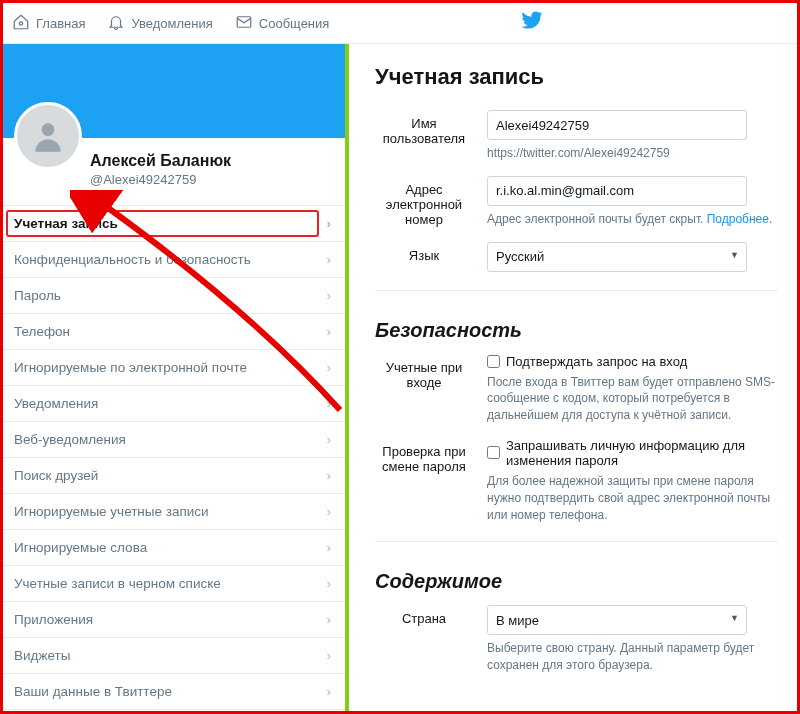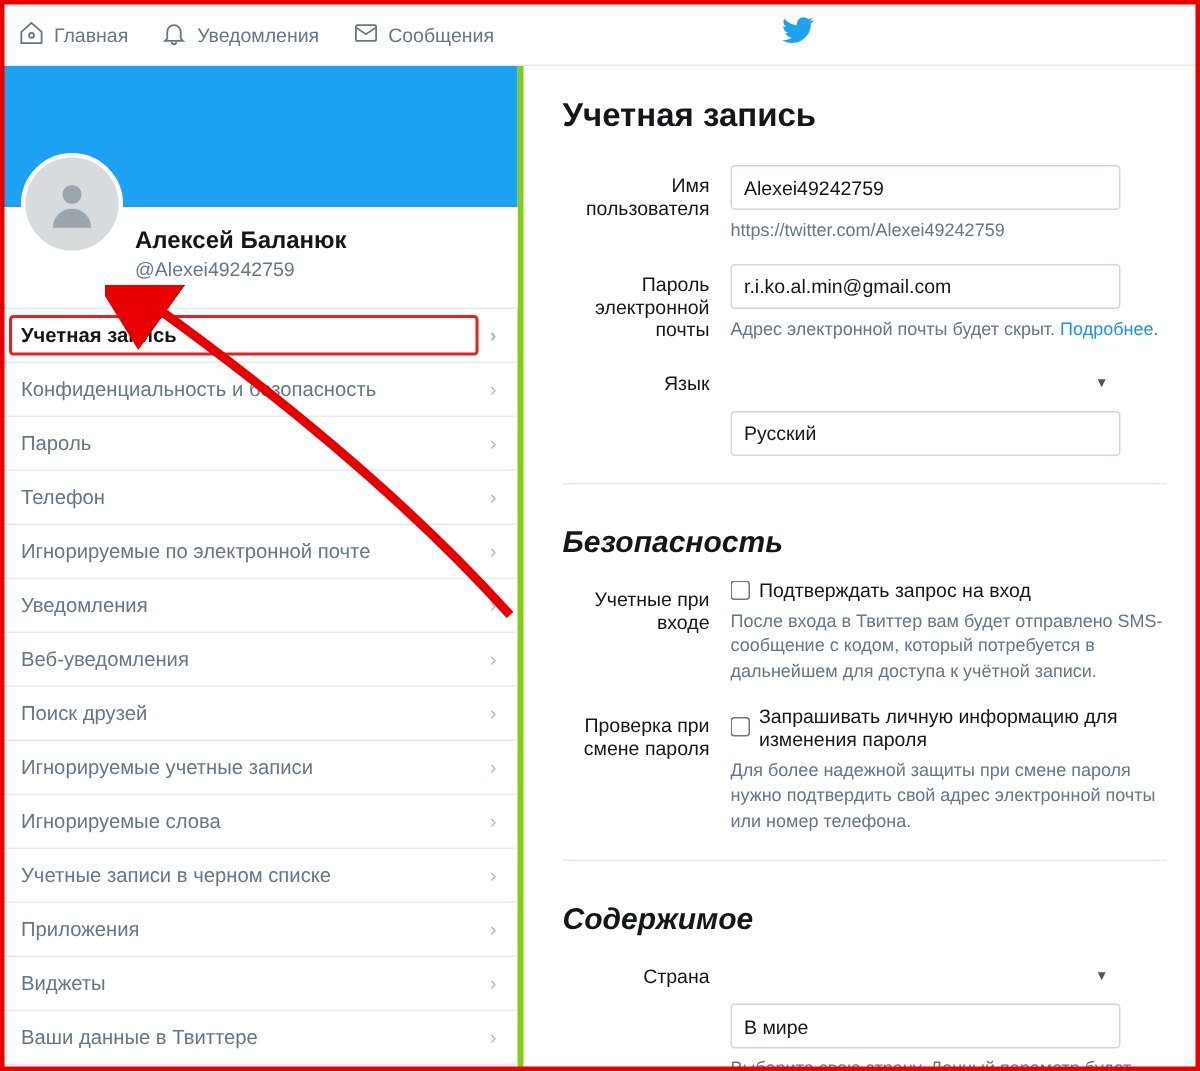--- a/index.html
+++ b/index.html
@@ -20,24 +20,24 @@
 .phandle { color: #657786; font-size: 13px; margin-top: 2px; }
 .menu { }
 .mitem { display: flex; align-items: center; justify-content: space-between; padding: 10px 14px; border-bottom: 1px solid #e6ecf0; color: #657786; font-size: 13.5px; cursor: pointer; position: relative; }
 .mitem .chev { color: #aab8c2; }
 .mitem.active { color: #14171a; font-weight: 700; }
 .mitem.active::before { content: ""; position: absolute; left: 6px; top: 4px; right: 26px; bottom: 4px; border: 2px solid #e42222; border-radius: 3px; }
 .right { flex: 1; padding: 20px 22px 10px 26px; overflow: hidden; }
 h1 { font-size: 22px; font-weight: 700; margin-bottom: 20px; }
 h2 { font-size: 20px; font-weight: 700; margin: 28px 0 12px; font-style: italic; }
 .row { display: flex; margin-bottom: 14px; }
-.lbl { width: 112px; text-align: right; padding-right: 14px; padding-top: 6px; font-size: 13px; color: #14171a; }
+.lbl { width: 112px; text-align: center; padding-right: 14px; padding-top: 6px; font-size: 13px; color: #14171a; }
 .ctrl { flex: 1; }
 input[type=text], select { width: 260px; height: 30px; padding: 4px 8px; border: 1px solid #ccd6dd; border-radius: 3px; font-size: 13px; color: #14171a; background: #fff; }
-select { appearance: none; background: #fff; padding-right: 22px; margin-top: 32px; }
+select { appearance: none; background: #fff; padding-right: 22px; }
 .selwrap { position: relative; display: inline-block; }
 .selwrap::after { content: "▼"; position: absolute; right: 8px; top: 8px; font-size: 9px; color: #555; pointer-events: none; }
 .hint { color: #657786; font-size: 12px; margin-top: 5px; line-height: 1.4; max-width: 320px; }
 .hint a, .link { color: #1b95e0; text-decoration: none; }
 .chk { display: flex; align-items: center; gap: 6px; font-size: 13px; }
 .chk input { width: 13px; height: 13px; }
 hr.sep { border: none; border-top: 1px solid #e6ecf0; margin: 18px 0 0; }
 .arrow { position: absolute; pointer-events: none; z-index: 50; }
 </style>
 </head>
@@ -151,21 +151,21 @@
 
     <div class="row">
       <div class="lbl">Имя пользователя</div>
       <div class="ctrl">
         <input type="text" value="Alexei49242759" style="">
         <div class="hint"><span>https://twitter.com/</span><span>Alexei49242759</span></div>
       </div>
     </div>
 
     <div class="row">
-      <div class="lbl">Пароль электронной почты</div>
+      <div class="lbl">Адрес электронной номер</div>
       <div class="ctrl">
         <input type="text" value="r.i.ko.al.min@gmail.com" style="">
         <div class="hint"><span>Адрес электронной почты будет скрыт. </span><a class="link">Подробнее</a>.</div>
       </div>
     </div>
 
     <div class="row">
       <div class="lbl">Язык</div>
       <div class="ctrl">
         <span class="selwrap"><select><option>Русский</option></select></span>

